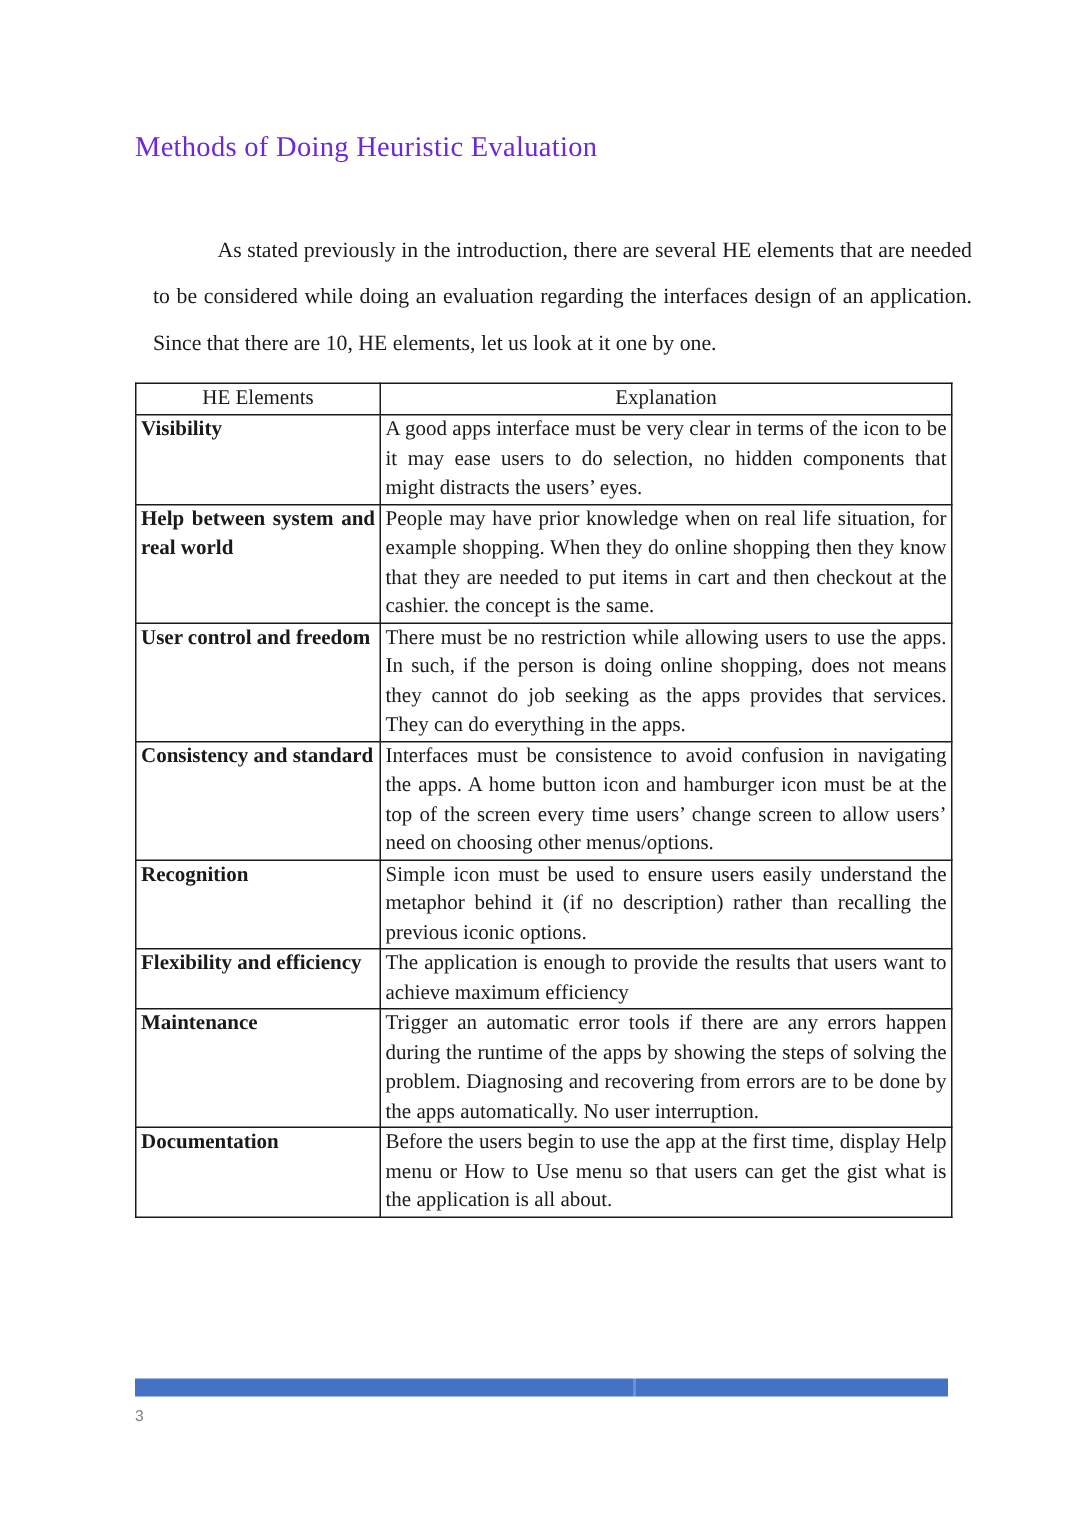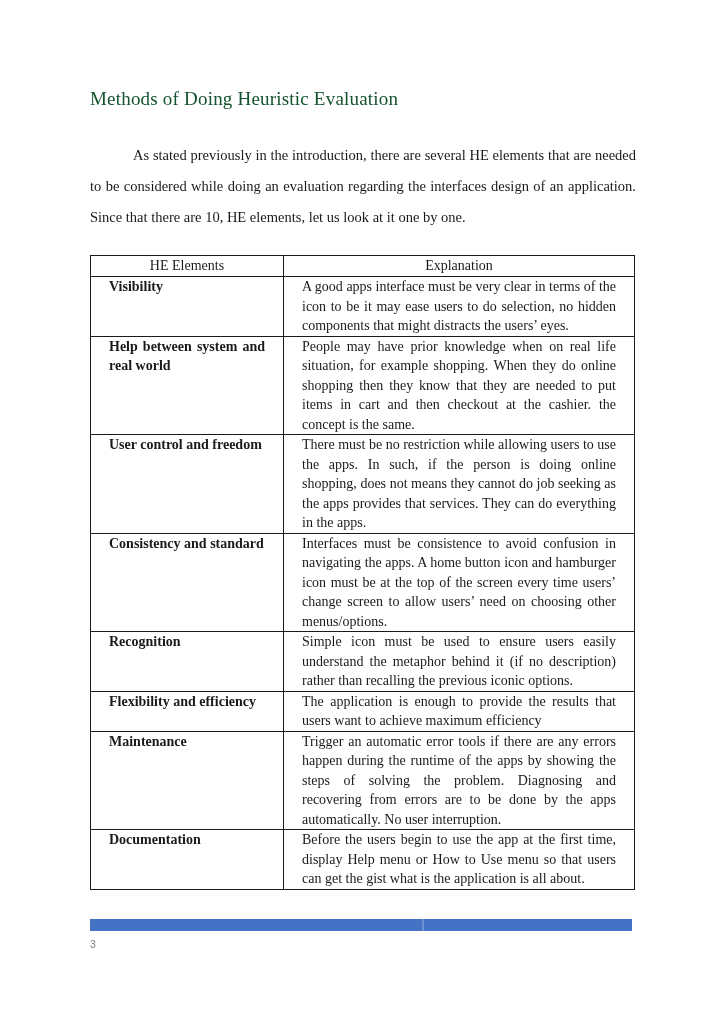--- a/index.html
+++ b/index.html
@@ -25,39 +25,39 @@
     font-size: 19px;
     font-weight: normal;
     color: #2F5496;
     letter-spacing: 0.2px;
   }
   .intro-paragraph {
     position: absolute;
     left: 90px;
     top: 140px;
     width: 546px;
-    margin: 0;
+    margin: 12px;
     font-size: 14.5px;
     line-height: 31px;
     text-align: justify;
     text-indent: 43px;
   }
   table.he-table {
     position: absolute;
     left: 90px;
     top: 255px;
     width: 545px;
     border-collapse: collapse;
     font-size: 14px;
     line-height: 19.5px;
   }
   table.he-table th,
   table.he-table td {
     border: 1px solid #1a1a1a;
-    padding: 0 18px;
+    padding: 0 3px;
     vertical-align: top;
   }
   table.he-table th {
     font-weight: normal;
     text-align: center;
     height: 20px;
   }
   table.he-table td.col-element {
     width: 156px;
     text-align: justify;
@@ -99,21 +99,21 @@
     font-size: 10.5px;
     color: #808080;
     letter-spacing: 0.2px;
   }
 </style>
 </head>
 <body>
 
 <div class="page">
 
-  <h1 class="doc-title" style="color: #14532d;">Methods of Doing Heuristic Evaluation</h1>
+  <h1 class="doc-title" style="color: #6d28d9;">Methods of Doing Heuristic Evaluation</h1>
 
   <p class="intro-paragraph">As stated previously in the introduction, there are several HE elements that are needed to be considered while doing an evaluation regarding the interfaces design of an application. Since that there are 10, HE elements, let us look at it one by one.</p>
 
   <table class="he-table">
     <thead>
       <tr>
         <th>HE Elements</th>
         <th>Explanation</th>
       </tr>
     </thead>

